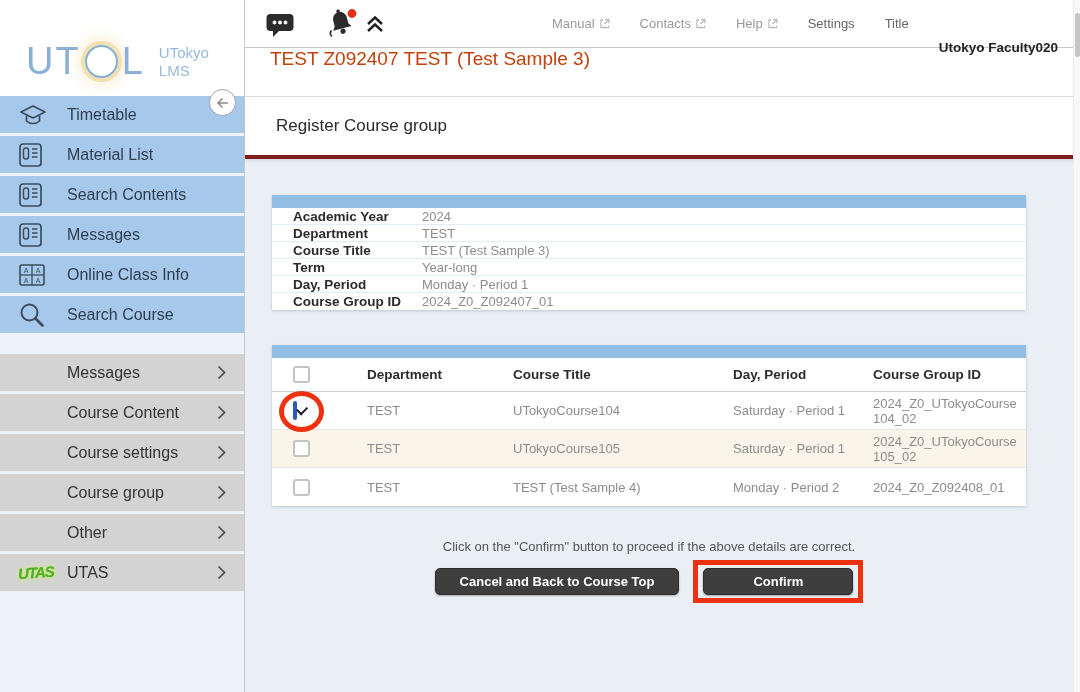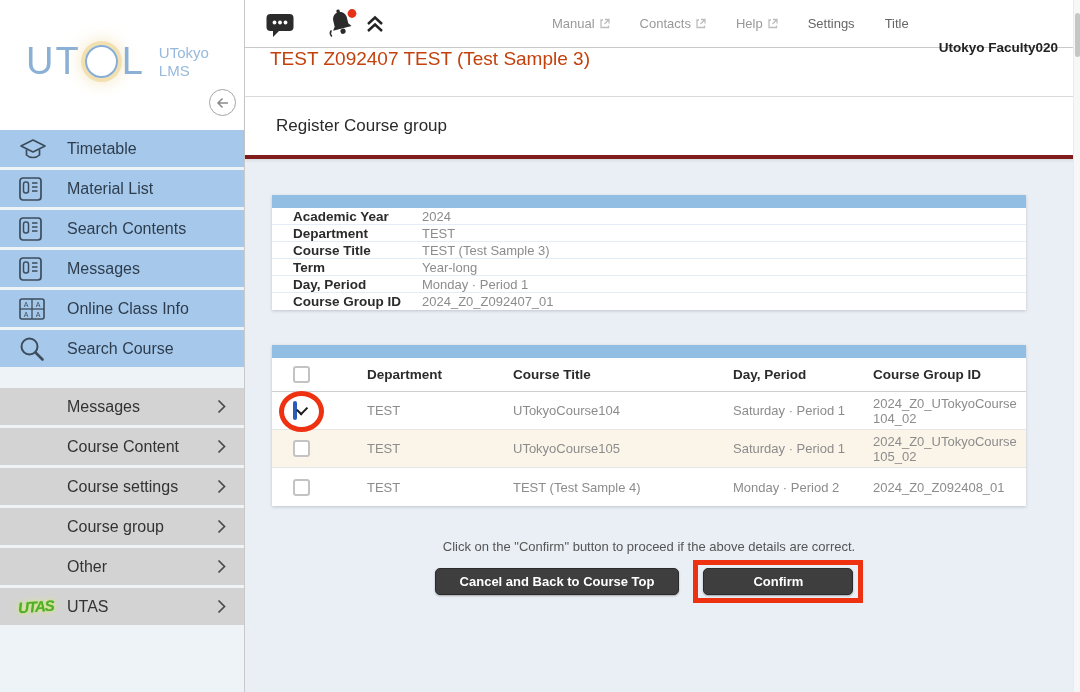--- a/index.html
+++ b/index.html
@@ -4,21 +4,21 @@
 <style>
   * { box-sizing: border-box; }
   html,body { margin:0; padding:0; }
   body {
     width:1080px; height:692px; position:relative; overflow:hidden;
     font-family:"Liberation Sans", sans-serif; background:#e9eff5;
   }
   
   .sidebar { position:absolute; left:0; top:0; width:245px; height:692px;
     background:#eef3f8; border-right:1px solid #c9c9c9; }
-  .logo-area { height:130px; background:#fff; position:relative; }
+  .logo-area { height:96px; background:#fff; position:relative; }
   .logo-row { position:absolute; left:26px; top:40px; display:flex; align-items:center; }
   .logo-main { display:flex; align-items:center; font-size:38px; color:#8ab0d6; letter-spacing:2px; }
   .logo-o { width:33px; height:33px; border:2.5px solid #86add4; border-radius:50%; margin:0 4px;
     box-shadow:0 0 0 4px rgba(240,217,160,.75), 0 0 14px 7px rgba(240,217,160,.45); }
   .logo-sub { margin-left:14px; color:#97b9dc; font-size:15px; line-height:18px; }
   .collapse-btn { position:absolute; right:8px; top:89px; width:27px; height:27px; background:#fff;
     border:1.5px solid #a5a5a5; border-radius:50%; display:flex; align-items:center; justify-content:center; cursor:pointer; }
   .nav-item { height:37px; margin-bottom:3px; background:#a6c8ea; display:flex; align-items:center;
     padding-left:18px; cursor:pointer; }
   .nav-item .icon-slot { width:49px; display:flex; align-items:center; }

